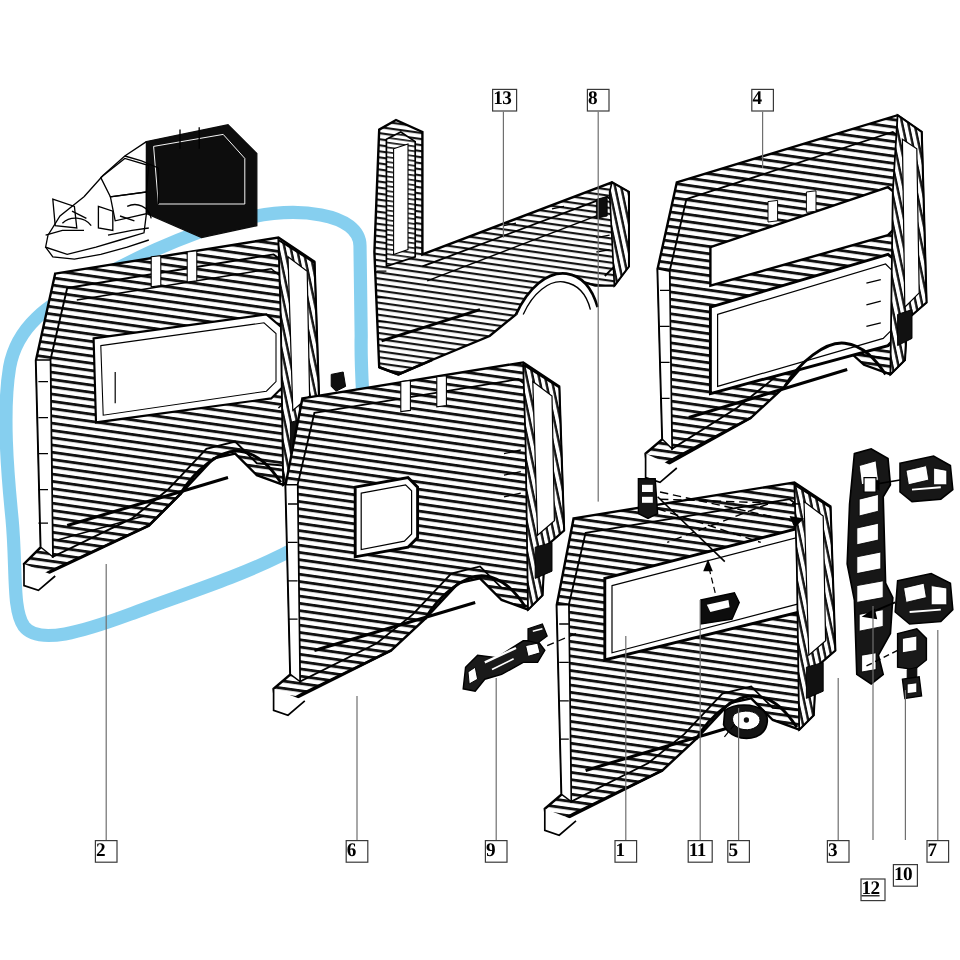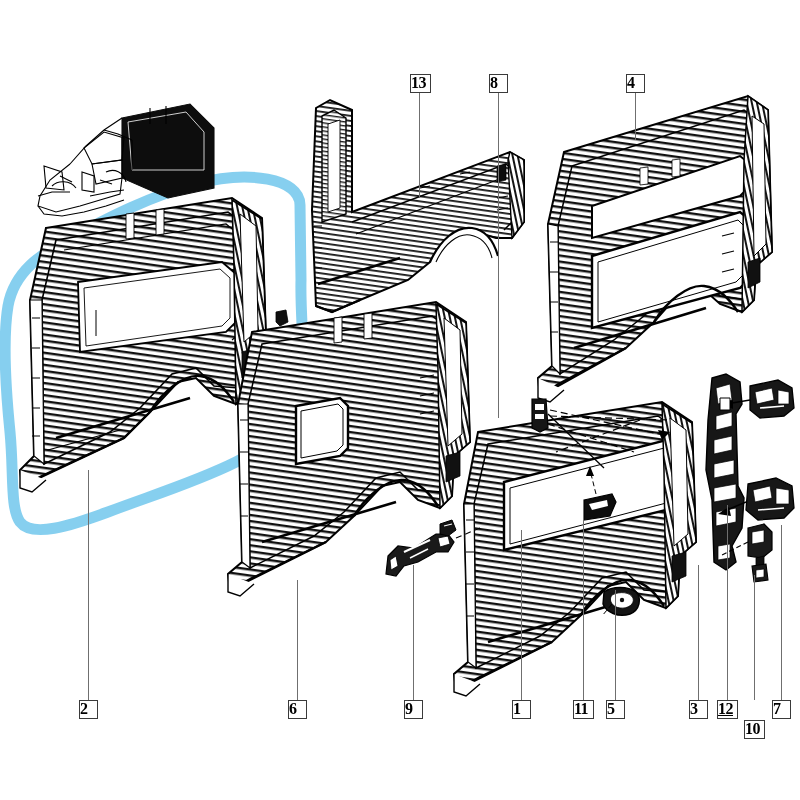--- a/index.html
+++ b/index.html
@@ -371,20 +371,20 @@
       <div class="callout" style="left: 404px; top: 700px;">9</div>
       <div class="leader" style="left: 521px; top: 530px; height: 170px; background: rgb(111, 111, 111);"></div>
       <div class="callout" style="left: 512px; top: 700px;">1</div>
       <div class="leader" style="left: 583px; top: 500px; height: 200px; background: rgb(111, 111, 111);"></div>
       <div class="callout wide" style="left: 573px; top: 700px;">11</div>
       <div class="leader" style="left: 615px; top: 590px; height: 110px; background: rgb(111, 111, 111);"></div>
       <div class="callout" style="left: 606px; top: 700px;">5</div>
       <div class="leader" style="left: 698px; top: 565px; height: 135px; background: rgb(111, 111, 111);"></div>
       <div class="callout" style="left: 689px; top: 700px;">3</div>
       <div class="leader" style="left: 727px; top: 505px; height: 195px; background: rgb(111, 111, 111);"></div>
-      <div class="callout wide" style="left: 717px; top: 700px; text-decoration: underline;">12</div>
+      <div class="callout wide" style="left: 717px; top: 732px; text-decoration: underline;">12</div>
       <div class="leader" style="left: 754px; top: 575px; height: 125px; background: rgb(111, 111, 111);"></div>
       <div class="callout wide" style="left: 744px; top: 700px; margin-top: 20px;">10</div>
       <div class="leader" style="left: 781px; top: 525px; height: 175px; background: rgb(111, 111, 111);"></div>
       <div class="callout" style="left: 772px; top: 700px;">7</div>
     </div>
 
 </div>
 
 </body></html>

